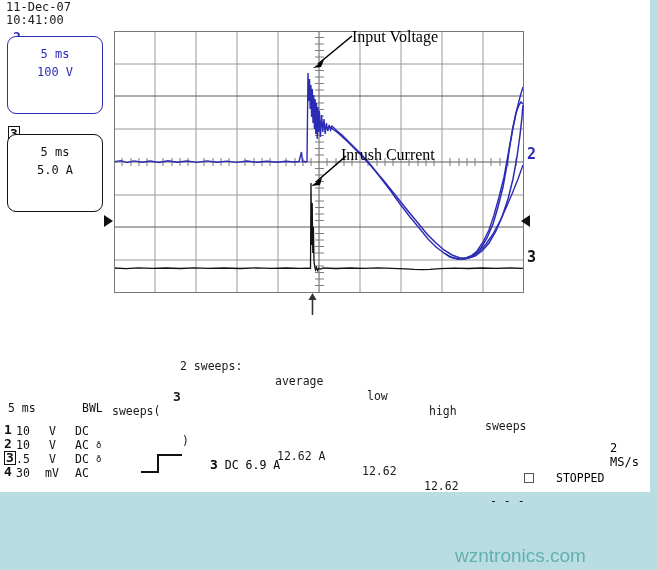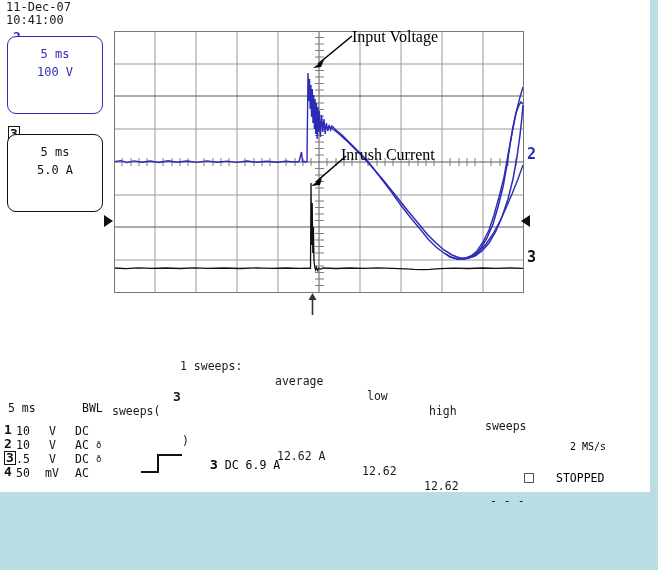--- a/index.html
+++ b/index.html
@@ -61,21 +61,21 @@
   
   #meas{position:absolute;left:112px;top:314px;font-size:11.5px;line-height:15px;color:#1a1a1a;white-space:pre;}
   #meas .row{position:relative;height:15px;}
   #meas span{position:absolute;white-space:pre;}
 
   
   #status{position:absolute;left:0;top:396px;width:650px;height:96px;color:#111;}
   #status .cell{position:absolute;font-size:11.5px;line-height:14px;white-space:pre;}
   #status .chnum{font-weight:bold;font-size:13px;}
   #trigshape{position:absolute;left:140px;top:452px;}
-  #samplerate{position:absolute;left:570px;top:441px;font-size:10px;}
+  #samplerate{position:absolute;left:610px;top:441px;font-size:12px;}
   #stopped{position:absolute;left:556px;top:471px;font-size:11.5px;}
   #stopbox{position:absolute;left:524px;top:473px;width:8px;height:8px;border:1px solid #555;}
   #trigstat{position:absolute;left:210px;top:457px;font-size:11.5px;white-space:pre;}
   #trigstat .n{font-weight:bold;font-size:13px;}
 
   
   #caption{position:absolute;left:104px;top:546px;font-family:"Liberation Serif", serif;font-size:17px;color:#111;white-space:nowrap;}
   #watermark{position:absolute;left:455px;top:545px;font-family:"Liberation Sans", sans-serif;font-size:19px;color:#53a9a8;opacity:.85;white-space:nowrap;}
 </style>
 </head>
@@ -356,21 +356,21 @@
       <line x1="52" y1="6" x2="18" y2="34" stroke="#000" stroke-width="1.6"></line>
       <polygon points="13,38 24,30 21,37" fill="#000"></polygon>
     </svg>
     <svg style="position:absolute;left:300px;top:150px;" width="55" height="45">
       <line x1="46" y1="6" x2="16" y2="32" stroke="#000" stroke-width="1.6"></line>
       <polygon points="11,36 22,28 20,35" fill="#000"></polygon>
     </svg>
 
     <div id="meas">
       <div class="row">
-        <span style="left:68px">1 sweeps:</span>
+        <span style="left:68px">2 sweeps:</span>
         <span style="left:163px">average</span>
         <span style="left:255px">low</span>
         <span style="left:317px">high</span>
         <span style="left:373px">sweeps</span>
       </div>
       <div class="row">
         <span style="left:0px">sweeps(</span>
         <span style="left:61px;font-weight:bold;font-size:13px;line-height:13px;top:1px">3</span>
         <span style="left:70px">)</span>
         <span style="left:165px">12.62 A</span>
@@ -395,30 +395,31 @@
       <div class="cell" style="left:75px;top:42px">AC</div>
       <div class="cell" style="left:96px;top:42px;font-size:9px">ð</div>
 
       <div class="cell chnum" style="left:4px;top:55px;border:1px solid #111;line-height:12px;padding:0 1px">3</div>
       <div class="cell" style="left:16px;top:56px">.5</div>
       <div class="cell" style="left:49px;top:56px">V</div>
       <div class="cell" style="left:75px;top:56px">DC</div>
       <div class="cell" style="left:96px;top:56px;font-size:9px">ð</div>
 
       <div class="cell chnum" style="left:4px;top:69px">4</div>
-      <div class="cell" style="left:16px;top:70px">50</div>
+      <div class="cell" style="left:16px;top:70px">30</div>
       <div class="cell" style="left:45px;top:70px">mV</div>
       <div class="cell" style="left:75px;top:70px">AC</div>
     </div>
 
     <svg id="trigshape" width="48" height="22">
       <polyline points="1,20 18,20 18,3 42,3" fill="none" stroke="#111" stroke-width="2"></polyline>
     </svg>
 
     <div id="trigstat"><span class="n">3</span> <span>DC</span> <span>6.9 A</span></div>
 
     <div id="samplerate">2 MS/s</div>
     <div id="stopbox"></div>
     <div id="stopped">STOPPED</div>
   </div>
 
+  <div id="watermark">wzntronics.com</div>
 
 </div>
 
 </body></html>

